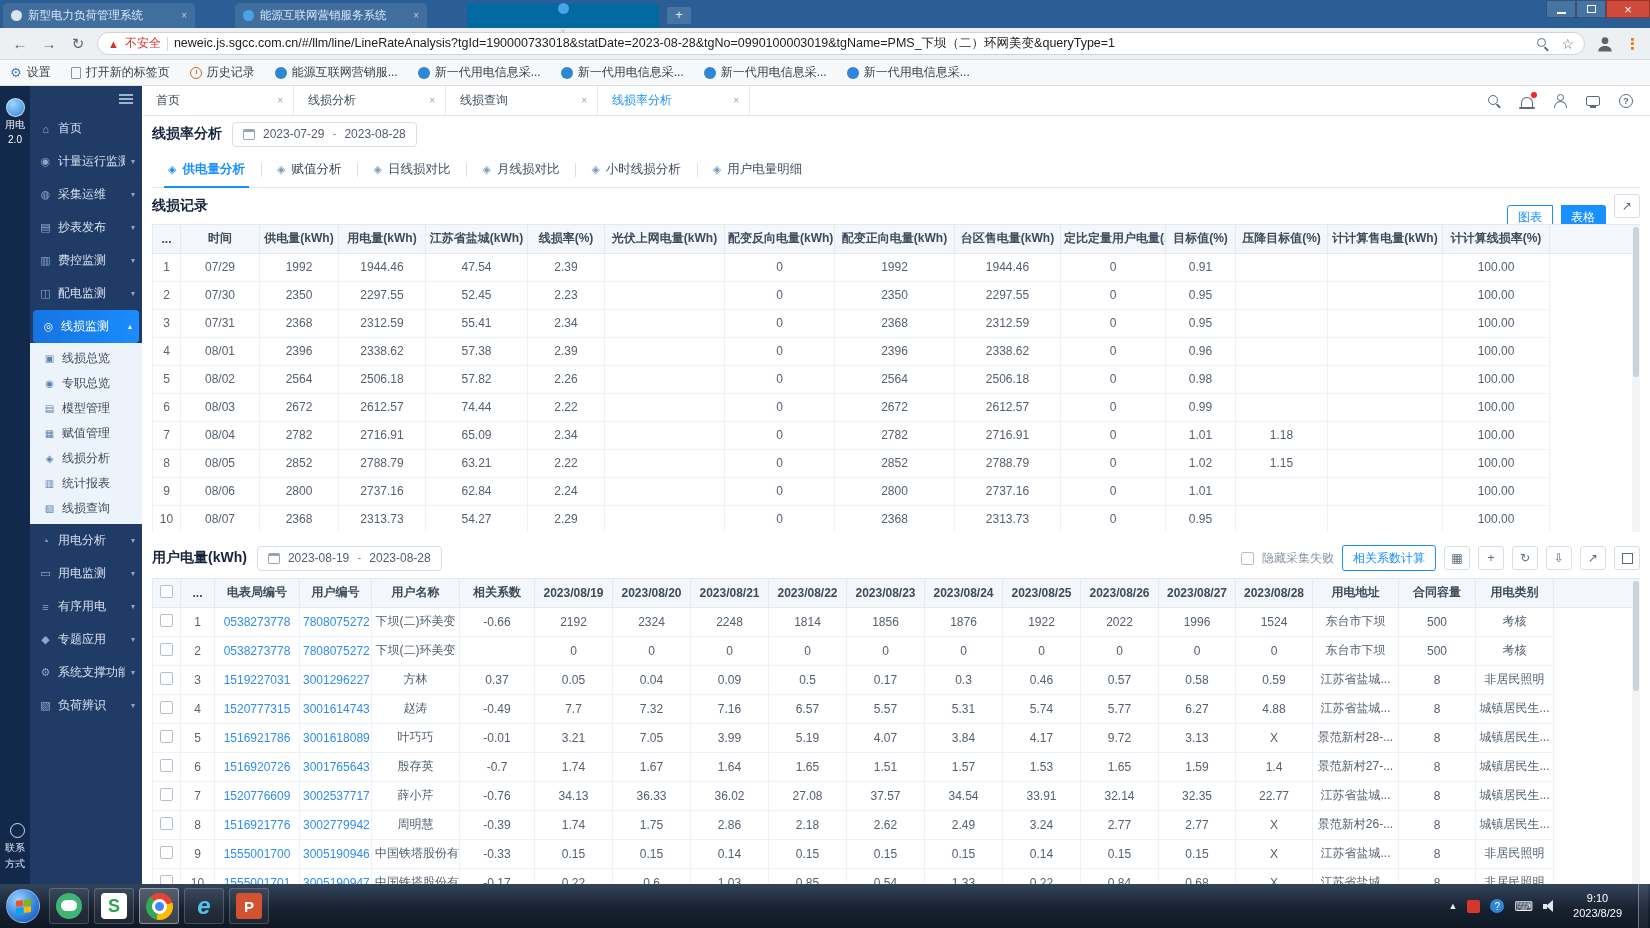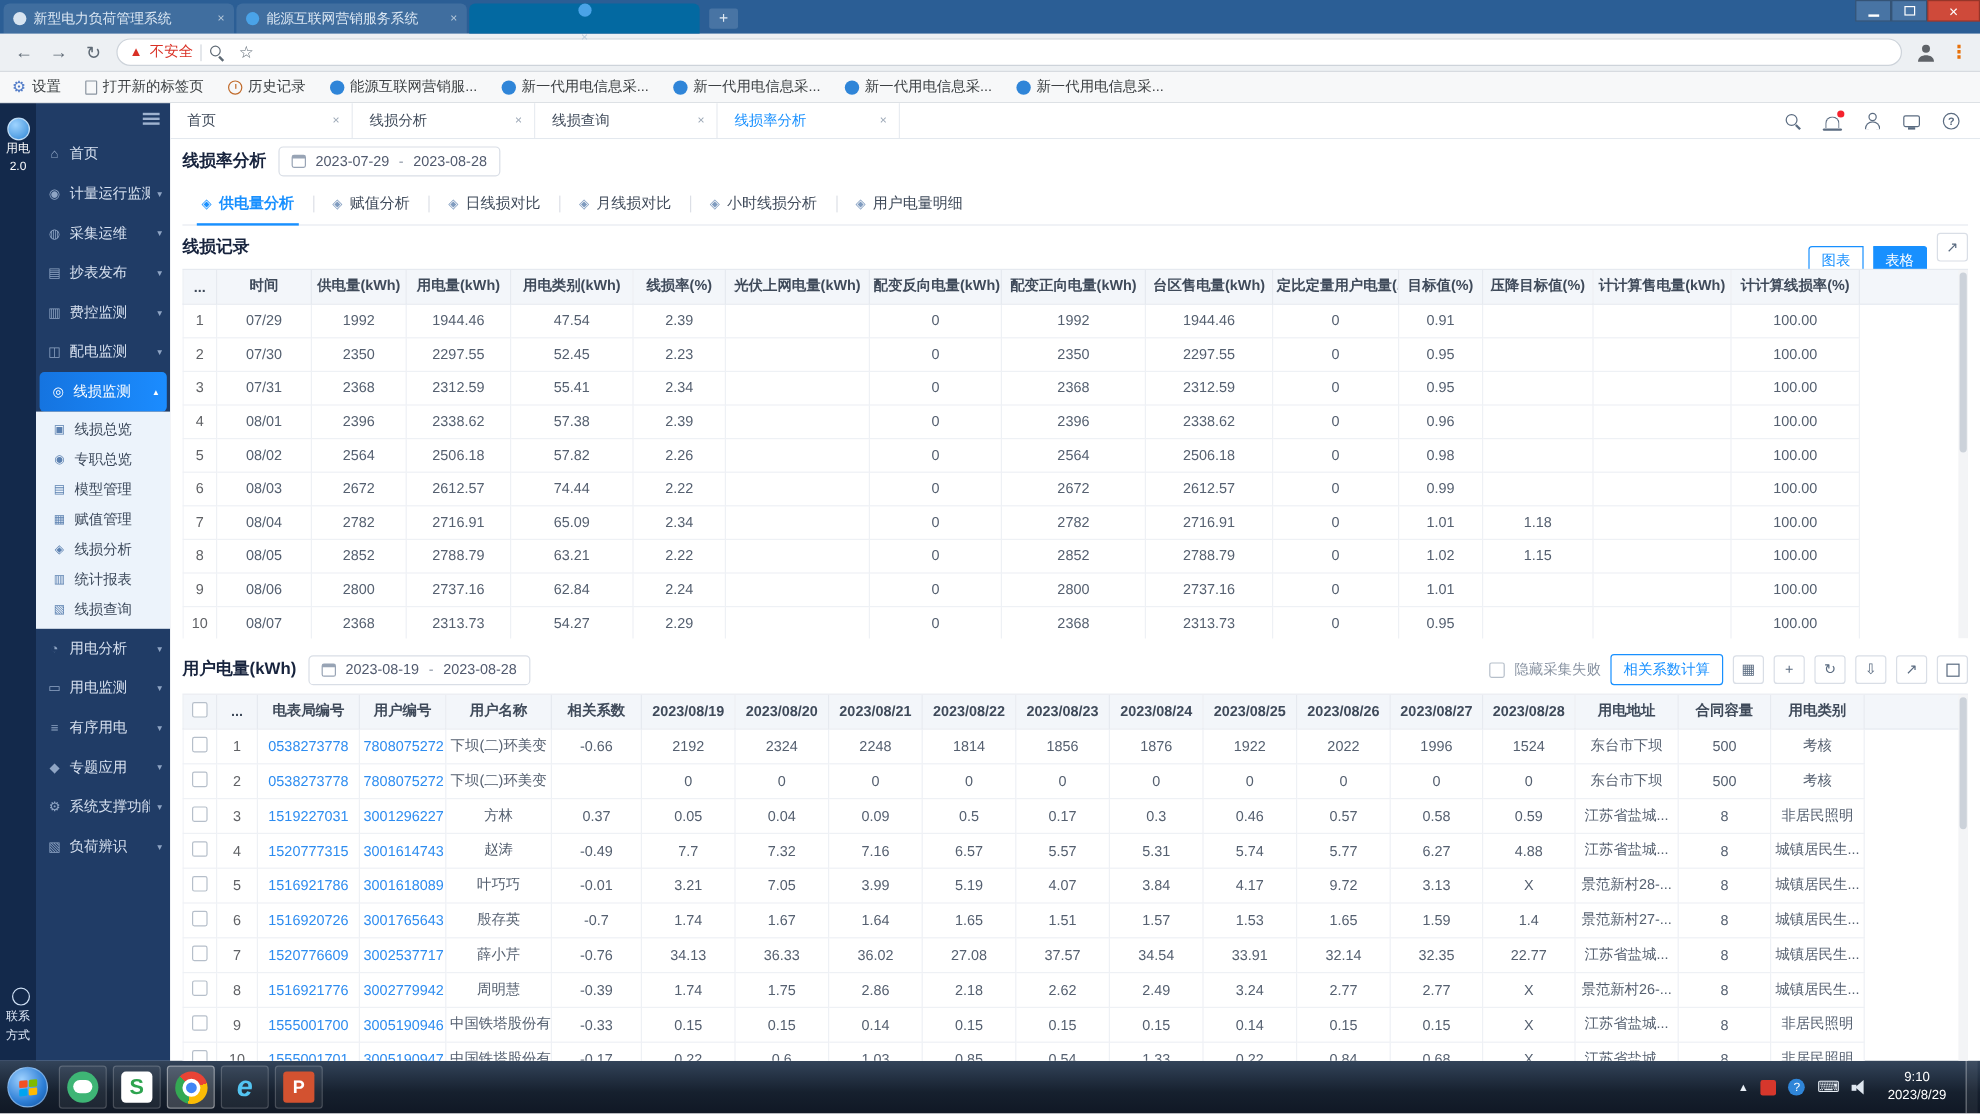--- a/index.html
+++ b/index.html
@@ -2,21 +2,21 @@
 <html><head>
 <meta charset="utf-8">
 <style>
 *{margin:0;padding:0;box-sizing:border-box;}
 html,body{width:1650px;height:928px;overflow:hidden;}
 body{font-family:"Liberation Sans","DejaVu Sans",sans-serif;font-size:12px;color:#333;background:#fff;}
 .screen{width:1650px;height:928px;display:flex;flex-direction:column;}
 
 
 .titlebar{height:28px;background:#2b5e95;display:flex;align-items:flex-end;padding-left:3px;position:relative;flex:none;}
-.btabs{display:flex;height:25px;}
+.btabs{display:flex;height:25px;gap:38px;}
 .btab{width:192px;height:25px;display:flex;align-items:center;gap:6px;padding:0 8px;background:rgba(255,255,255,.10);color:#dbe7f3;border-radius:5px 5px 0 0;margin-right:2px;font-size:11.5px;cursor:pointer;}
 .btab.active{background:#0369a1;color:#fff;flex-direction:column;}
 .fav{width:11px;height:11px;border-radius:50%;flex:none;}
 .btitle{flex:1;overflow:hidden;white-space:nowrap;}
 .bclose{font-size:10px;color:#b9cada;}
 .newtab{width:24px;height:17px;margin:0 0 4px 6px;color:#dfe9f3;background:rgba(255,255,255,.14);border-radius:2px;text-align:center;line-height:16px;font-size:13px;cursor:pointer;}
 .wincontrols{position:absolute;top:0;right:0;display:flex;height:18px;}
 .wc{width:30px;display:flex;align-items:center;justify-content:center;background:rgba(255,255,255,.14);border:1px solid rgba(0,0,0,.28);cursor:pointer;}
 .wc-min{width:9px;height:2px;background:#fff;margin-top:7px;}
 .wc-max{width:9px;height:8px;border:1.5px solid #fff;}
@@ -199,20 +199,21 @@
   </div>
 
   <div class="addressbar">
     <span class="nav-ic">←</span>
     <span class="nav-ic">→</span>
     <span class="nav-ic">↻</span>
     <div class="omnibox">
       <span class="warn-ic">▲</span>
       <span class="warn-text">不安全</span>
       <span class="omni-sep"></span>
+      <span class="url-text">neweic.js.sgcc.com.cn/#/llm/line/LineRateAnalysis?tgId=190000733018&amp;statDate=2023-08-28&amp;tgNo=0990100003019&amp;tgName=PMS_下坝（二）环网美变&amp;queryType=1</span>
       <span class="omni-right">
         <span class="mag"></span>
         <span class="star">☆</span>
       </span>
     </div>
     <span class="avatar-ic">
       <svg width="20" height="20" viewBox="0 0 24 24">
           <circle cx="12" cy="8" r="4" fill="#5f6368"></circle>
           <path d="M4 21c0-4.5 4-6.5 8-6.5s8 2 8 6.5z" fill="#5f6368"></path>
         </svg>
@@ -481,21 +482,21 @@
                 <col style="width: 92px;">
                 <col style="width: 115px;">
                 <col style="width: 107px;">
               </colgroup>
               <thead>
                 <tr>
                   <th>...</th>
                   <th>时间</th>
                   <th>供电量(kWh)</th>
                   <th>用电量(kWh)</th>
-                  <th>用电类别(kWh)</th>
+                  <th>江苏省盐城(kWh)</th>
                   <th>线损率(%)</th>
                   <th>光伏上网电量(kWh)</th>
                   <th>配变反向电量(kWh)</th>
                   <th>配变正向电量(kWh)</th>
                   <th>台区售电量(kWh)</th>
                   <th>定比定量用户电量(...</th>
                   <th>目标值(%)</th>
                   <th>压降目标值(%)</th>
                   <th>计计算售电量(kWh)</th>
                   <th>计计算线损率(%)</th>

